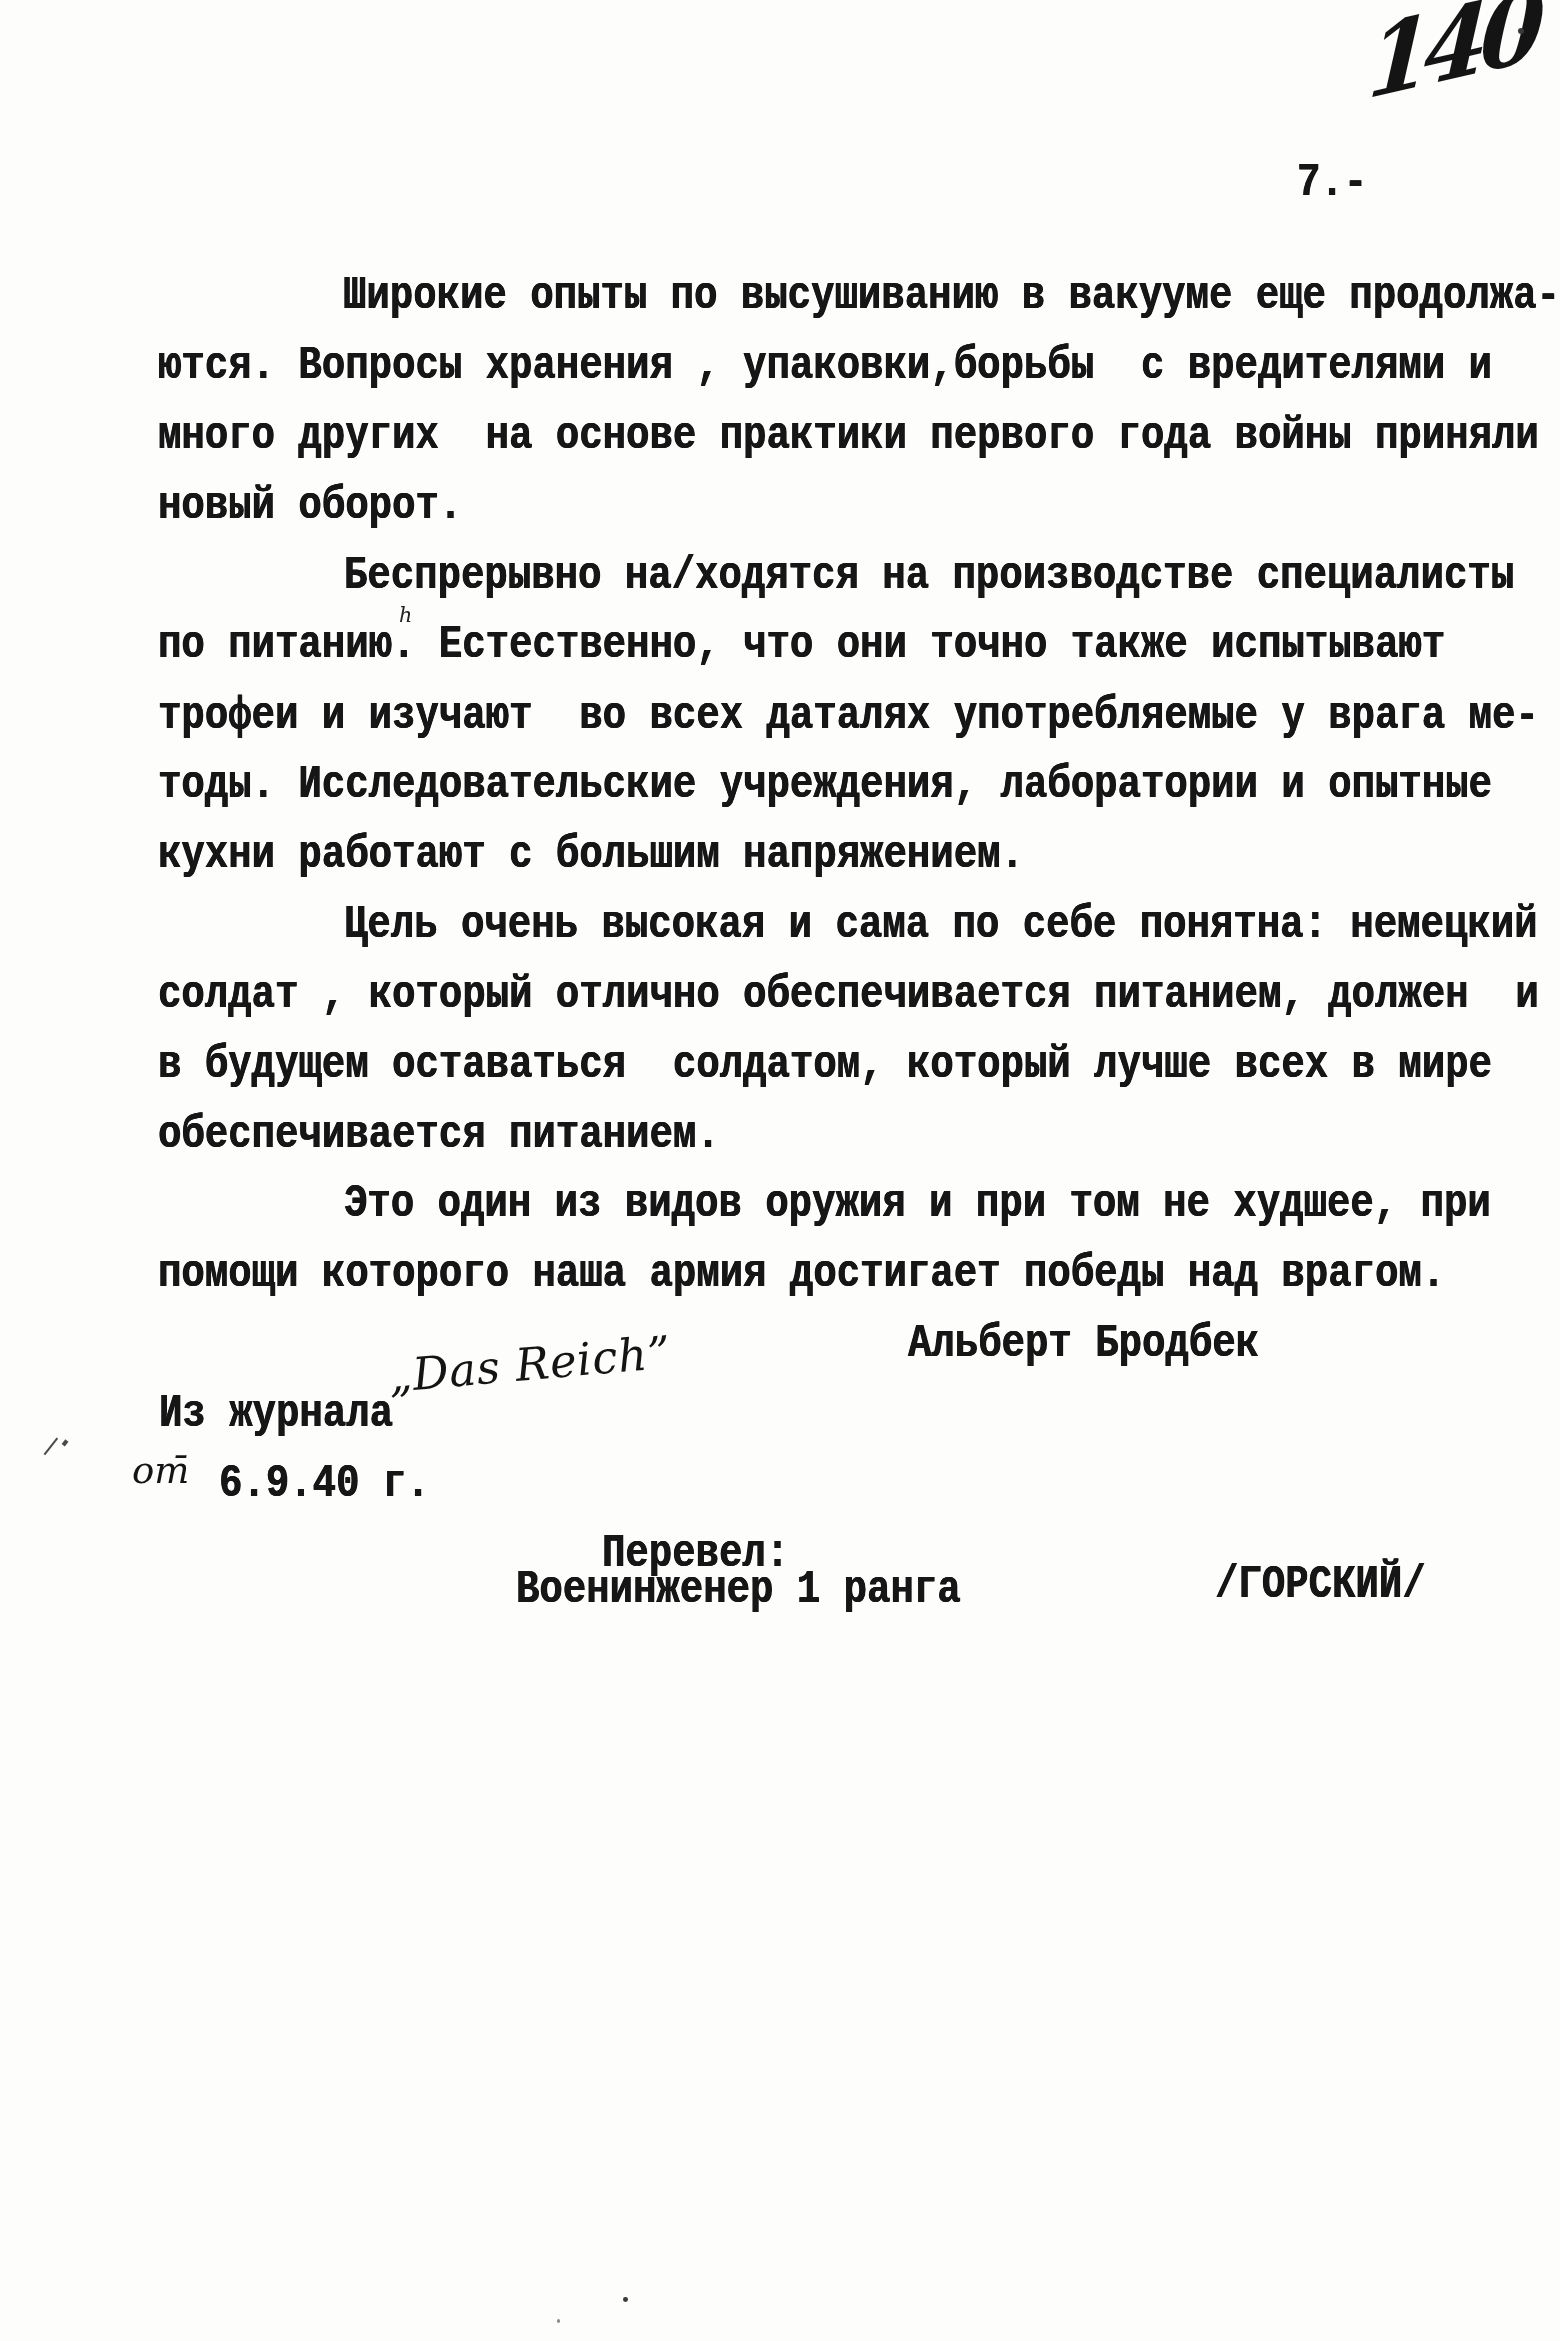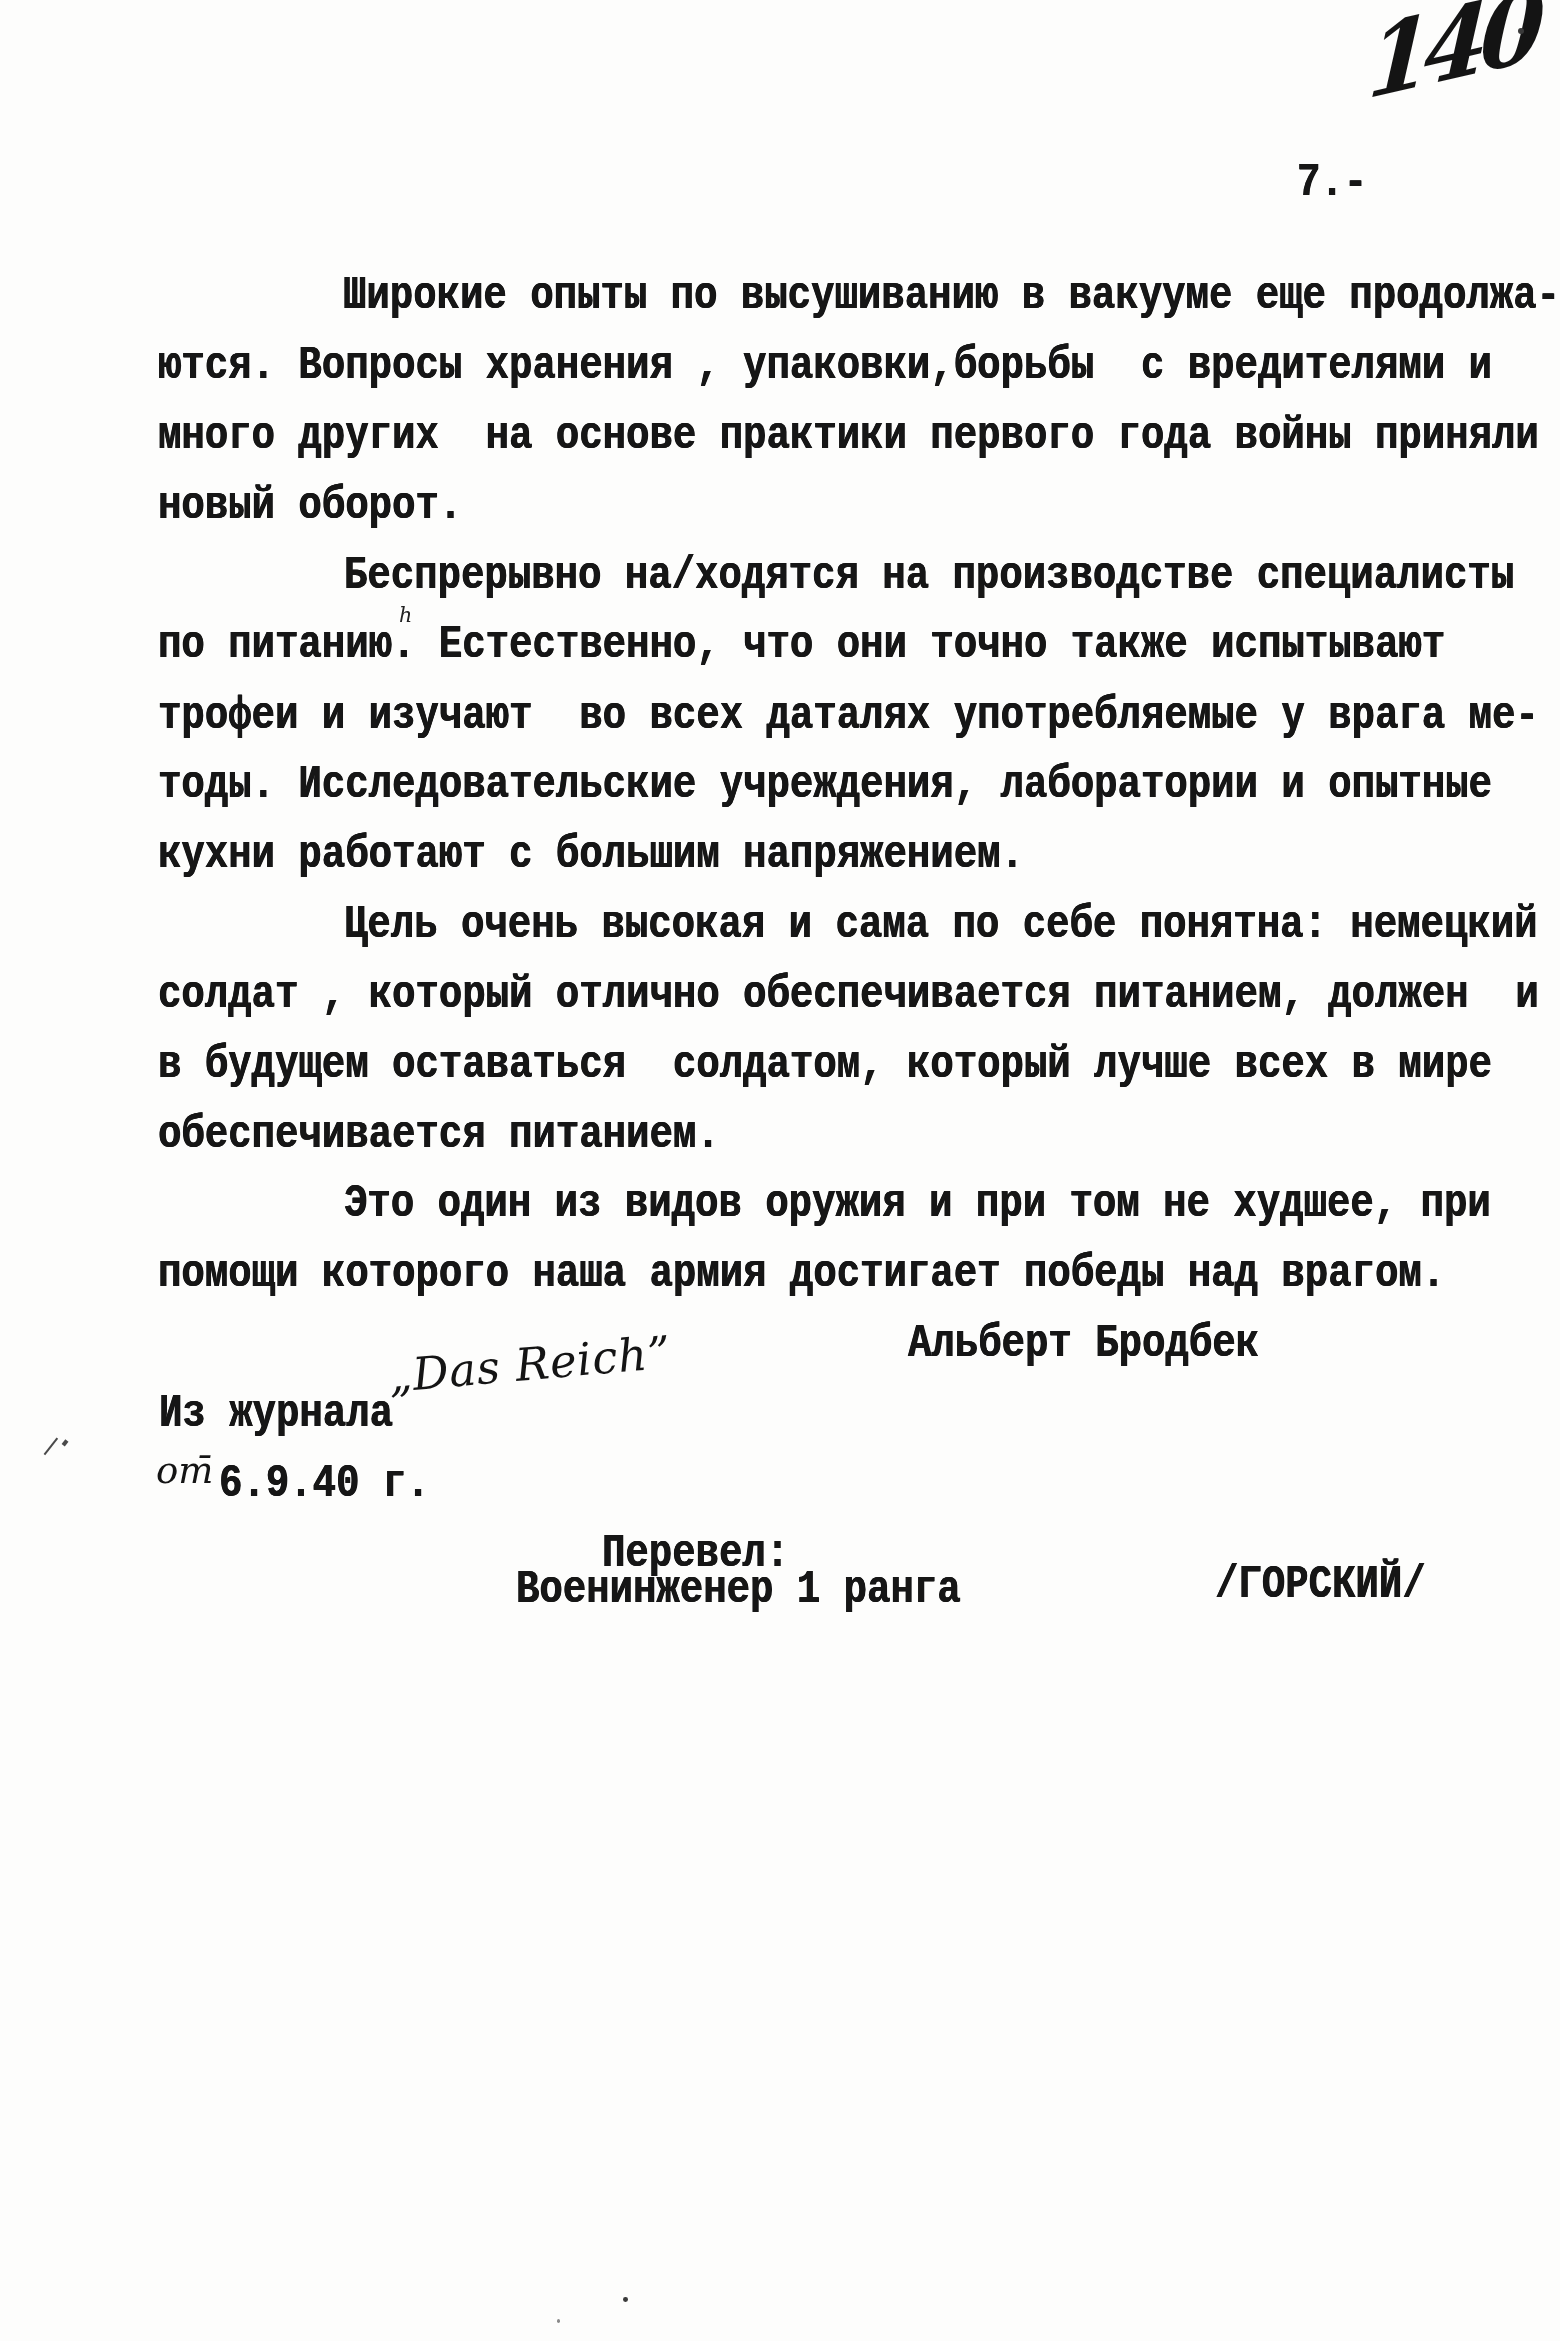--- a/index.html
+++ b/index.html
@@ -99,21 +99,21 @@
 
   <div class="supmark" style="left:399px; top:603px;">һ</div>
 
   <div class="typed" style="left:908px; top:1318px;">Альберт Бродбек</div>
 
   <div class="typed" style="left:159px; top:1388px;">Из журнала</div>
   <div class="hand journal" style="left:391px; top:1350px;">„Das Reich”</div>
 
   <div class="scribble" style="left:50px; top:1436px;"></div>
 
-  <div class="hand date-prefix" style="left:156px; top:1449px;font-style:italic;">от̄</div>
+  <div class="hand date-prefix" style="left:132px; top:1449px;font-style:italic;">от̄</div>
   <div class="typed" style="left:219px; top:1458px;">6.9.40 г.</div>
 
   <div class="typed" style="left:602px; top:1528px;">Перевел:</div>
   <div class="typed" style="left:516px; top:1564px;">Военинженер 1 ранга</div>
   <div class="typed" style="left:1215px; top:1559px;">/ГОРСКИЙ/</div>
 
   <div class="speck" style="left:623px; top:2297px; width:4.8px; height:4.8px;"></div>
   <div class="speck" style="left:557px; top:2319px; width:3.4px; height:4.1px; background:#8a8a8a;"></div>
 
 </div>

